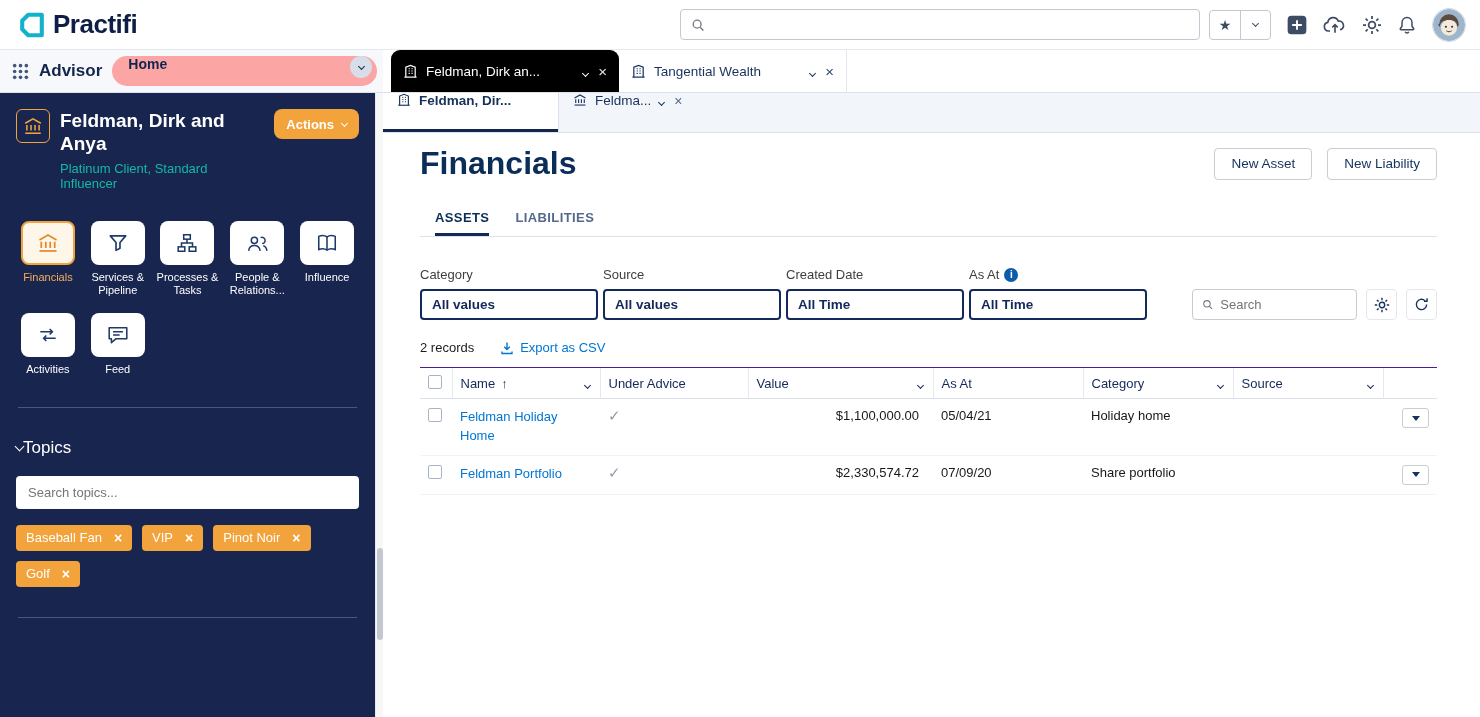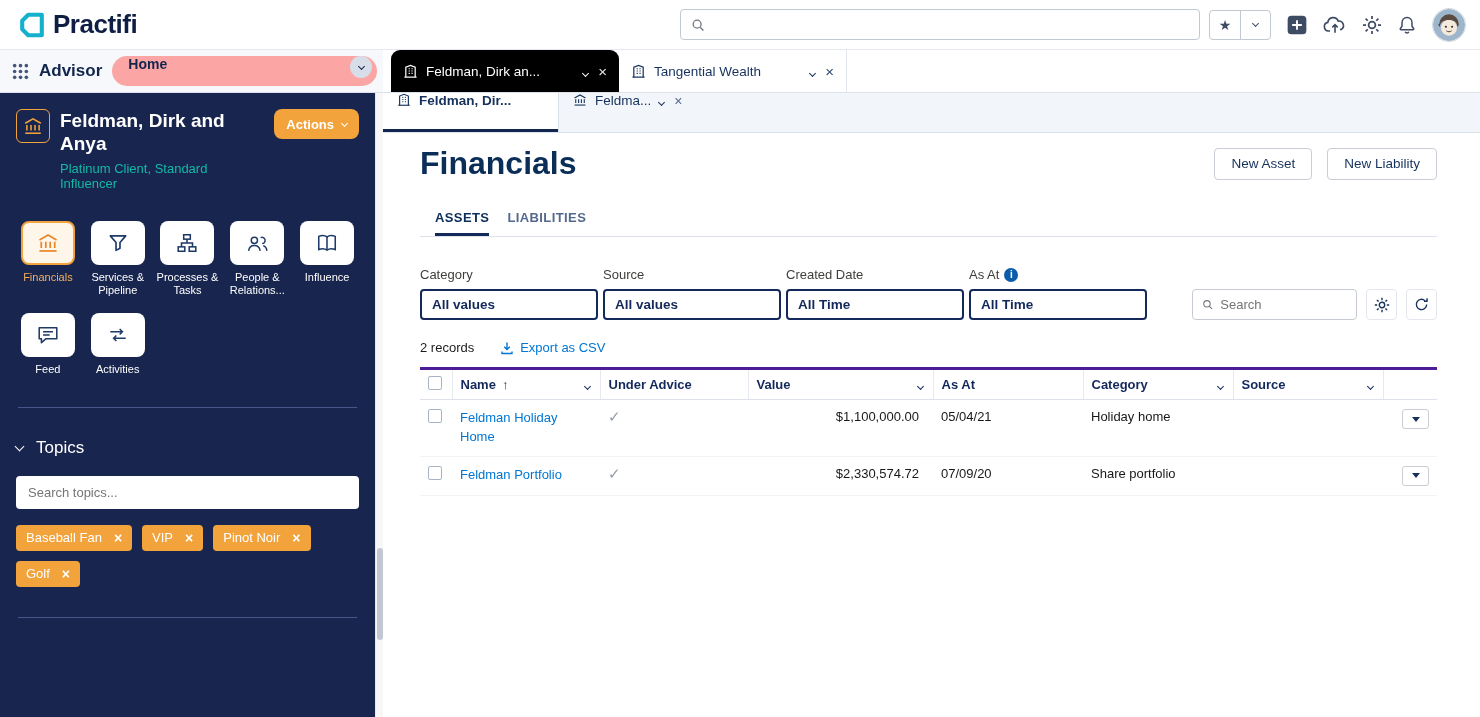--- a/index.html
+++ b/index.html
@@ -70,52 +70,52 @@
   .tile{display:flex;flex-direction:column;align-items:center;cursor:pointer}
   .tile-box{width:54px;height:44px;background:#fff;border-radius:8px;display:flex;align-items:center;justify-content:center;color:#1E3A66}
   .tile.active .tile-box{background:#FFF6EA;border:2px solid #F2A33C;color:#E8862A}
   .tile-label{margin-top:6px;font-size:11px;line-height:1.2;text-align:center;color:#fff}
   .tile.active .tile-label{color:#F6B05E}
   .sb-btns{display:flex;margin-top:50px}
   .sb-btn{height:31px;padding:0 15px;border:1px solid #7D89AE;border-left-width:0;color:#fff;font-size:13px}
   .sb-btn:first-child{border-left-width:1px;border-radius:4px 0 0 4px}
   .sb-btn.menu{width:34px;background:#4D5C8A;border-radius:0 4px 4px 0;display:flex;align-items:center;justify-content:center;padding:0}
   .sb-divider{border:none;border-top:1px solid #47558C;margin:30px 2px}
-  .sec-head{display:flex;align-items:center;gap:13px;font-size:17px;color:#fff;cursor:pointer}
+  .sec-head{display:flex;align-items:center;font-size:17px;color:#fff;cursor:pointer}
   .topics-search{margin-top:18px;width:100%;height:33px;border:none;border-radius:4px;padding:0 12px;font-size:13px;color:#444;background:#fff}
   .tags{display:flex;flex-wrap:wrap;gap:10px;margin-top:16px}
   .tag{background:#F2A33C;border-radius:4px;color:#fff;font-size:13px;padding:5px 10px;display:inline-flex;align-items:center;gap:12px;cursor:pointer}
   .tag .x{font-weight:bold;font-size:14px}
 
   
   .page-head{display:flex;align-items:center;margin-top:4px}
   .page-title{font-size:32px;font-weight:bold;color:#0B2E59}
   .page-actions{margin-left:auto;display:flex;gap:15px}
   .btn{height:32px;padding:0 16px;border:1px solid #C9CDD4;border-radius:4px;background:#fff;color:#16325C;font-size:13.5px}
-  .seg-tabs{display:flex;gap:18px;border-bottom:1px solid #DCE1EA;margin-top:28px;padding-left:15px}
+  .seg-tabs{display:flex;gap:26px;border-bottom:1px solid #DCE1EA;margin-top:28px;padding-left:15px}
   .seg-tab{padding-bottom:11px;font-size:13px;font-weight:bold;letter-spacing:.4px;color:#54698D;cursor:pointer}
   .seg-tab.active{color:#0B2E59;box-shadow:inset 0 -3px 0 #14295B}
   .filter-row{display:flex;align-items:flex-end;margin-top:30px;gap:5px}
   .fgroup{width:178px}
   .flabel{font-size:13px;color:#3E3E3C;margin-bottom:7px;display:flex;align-items:center;gap:5px}
   .fvalue{height:31px;border:2px solid #14295B;border-radius:4px;display:flex;align-items:center;
     padding:0 10px;font-size:13.5px;font-weight:bold;color:#14295B;background:#fff;cursor:pointer}
   .info-icon{width:14px;height:14px;border-radius:50%;background:#0B5CAB;color:#fff;font-size:10px;font-weight:bold;
     display:inline-flex;align-items:center;justify-content:center;cursor:pointer}
   .list-controls{margin-left:auto;display:flex;align-items:center;gap:9px}
   .tbl-search{width:165px;height:31px;border:1px solid #C6CBD3;border-radius:4px;display:flex;align-items:center;
     gap:7px;padding:0 9px;color:#70767E;background:#fff}
   .tbl-search input{border:none;width:100%;font-size:13px}
   .ctl-btn{width:31px;height:31px;display:flex;align-items:center;justify-content:center;color:#16325C;
     border:1px solid #E3E7ED;border-radius:4px;background:#fff}
   .records-row{display:flex;align-items:center;gap:26px;margin-top:20px;font-size:13px;color:#1b1b1b}
   .export-link{display:flex;align-items:center;gap:6px;color:#0176D3;cursor:pointer;font-size:13px}
 
   table.grid{width:100%;border-collapse:collapse;margin-top:12px;font-size:13px;color:#181818;table-layout:fixed}
-  .grid th{height:31px;border-top:3px solid #4c1d95;border-bottom:1px solid #DCE1EA;font-weight:bold;
+  .grid th{height:31px;border-top:1px solid #4c1d95;border-bottom:1px solid #DCE1EA;font-weight:normal;
     color:#14295B;text-align:left;padding:0 8px;background:#fff}
   .grid th + th{border-left:1px solid #E6EAF0}
   .hwrap{display:flex;align-items:center;gap:6px}
   .hchev{margin-left:auto;color:#14295B;padding-right:2px;cursor:pointer}
   .sort{font-size:13px;color:#14295B}
   .grid td{padding:9px 8px;vertical-align:top;border-bottom:1px solid #F1F3F7}
   .num{text-align:right;padding-right:14px !important}
   .name-link{color:#0176D3;cursor:pointer;display:inline-block;max-width:112px;line-height:1.45}
   .check{color:#8E9AA8;font-size:15px;line-height:1}
   .cb{width:14px;height:14px;border:1px solid #A9B4C4;border-radius:2px;background:#fff;display:inline-block;cursor:pointer}
@@ -299,35 +299,35 @@
         <span class="tile-box">
           <svg width="22" height="20" viewBox="0 0 20 18">
               <path d="M10 3.5C8 2 5 2 2.5 3v12c2.5-1 5.5-1 7.5.5 2-1.5 5-1.5 7.5-.5V3c-2.5-1-5.5-1-7.5.5z" fill="none" stroke="currentColor" stroke-width="1.4"></path>
               <path d="M10 3.5V15" stroke="currentColor" stroke-width="1.4"></path>
             </svg>
         </span>
         <span class="tile-label">Influence</span>
       </div>
       <div class="tile">
         <span class="tile-box">
+          <svg width="22" height="18" viewBox="0 0 20 16">
+              <path d="M3 5h11M11.5 2.5 14 5l-2.5 2.5" fill="none" stroke="currentColor" stroke-width="1.4"></path>
+              <path d="M17 11H6M8.5 8.5 6 11l2.5 2.5" fill="none" stroke="currentColor" stroke-width="1.4"></path>
+            </svg>
+        </span>
+        <span class="tile-label">Activities</span>
+      </div>
+      <div class="tile">
+        <span class="tile-box">
           <svg width="22" height="20" viewBox="0 0 20 18">
               <path d="M2 2.5h16v10H8l-4 3.5v-3.5H2z" fill="none" stroke="currentColor" stroke-width="1.4" stroke-linejoin="round"></path>
               <path d="M5.5 6h9M5.5 9h6" stroke="currentColor" stroke-width="1.3"></path>
             </svg>
         </span>
         <span class="tile-label">Feed</span>
-      </div>
-      <div class="tile">
-        <span class="tile-box">
-          <svg width="22" height="18" viewBox="0 0 20 16">
-              <path d="M3 5h11M11.5 2.5 14 5l-2.5 2.5" fill="none" stroke="currentColor" stroke-width="1.4"></path>
-              <path d="M17 11H6M8.5 8.5 6 11l2.5 2.5" fill="none" stroke="currentColor" stroke-width="1.4"></path>
-            </svg>
-        </span>
-        <span class="tile-label">Activities</span>
       </div>
     </div>
 
 
     <hr class="sb-divider">
 
     <div class="sec-head">
       <span class="chev"></span>
       <span>Topics</span>
     </div>

